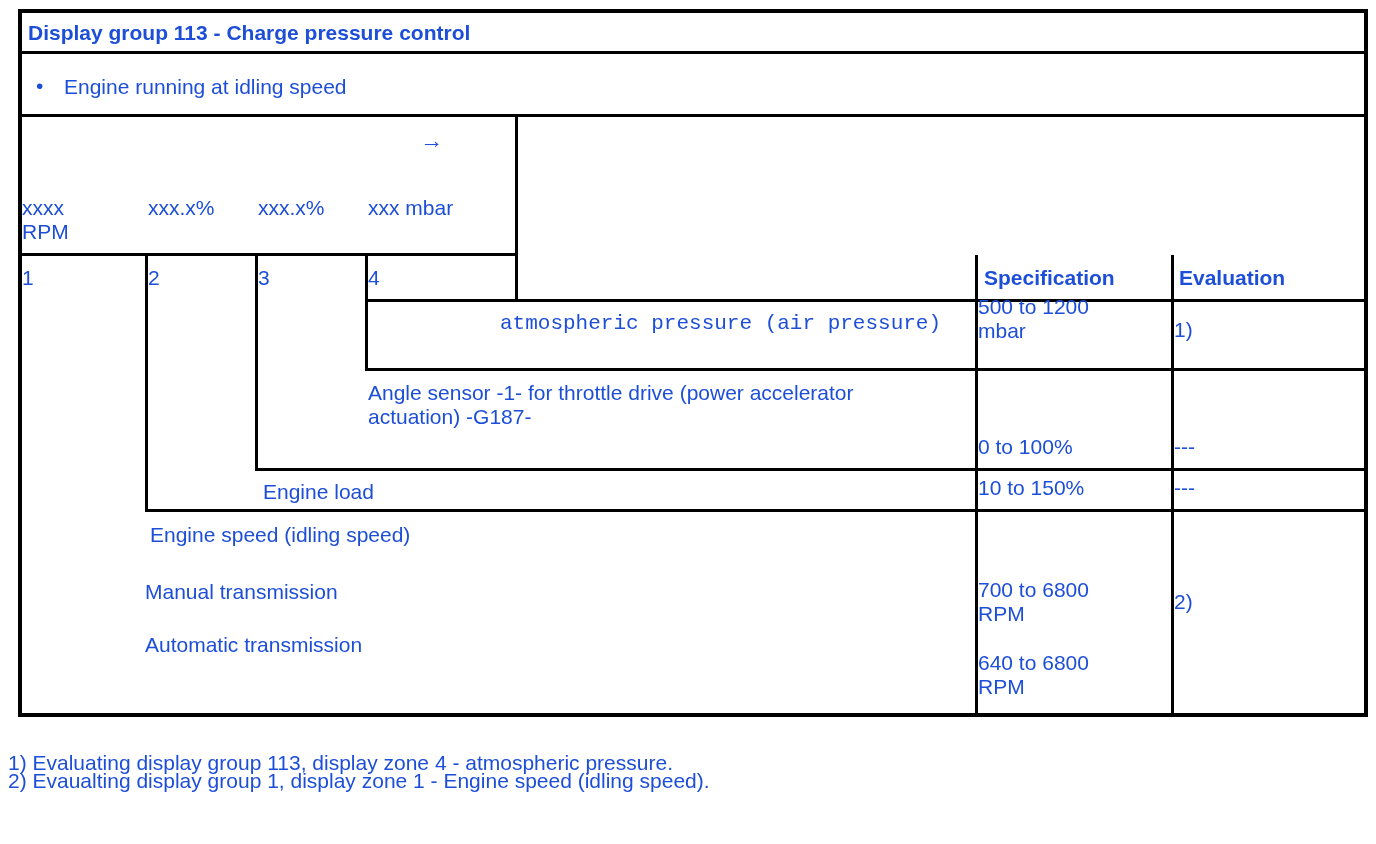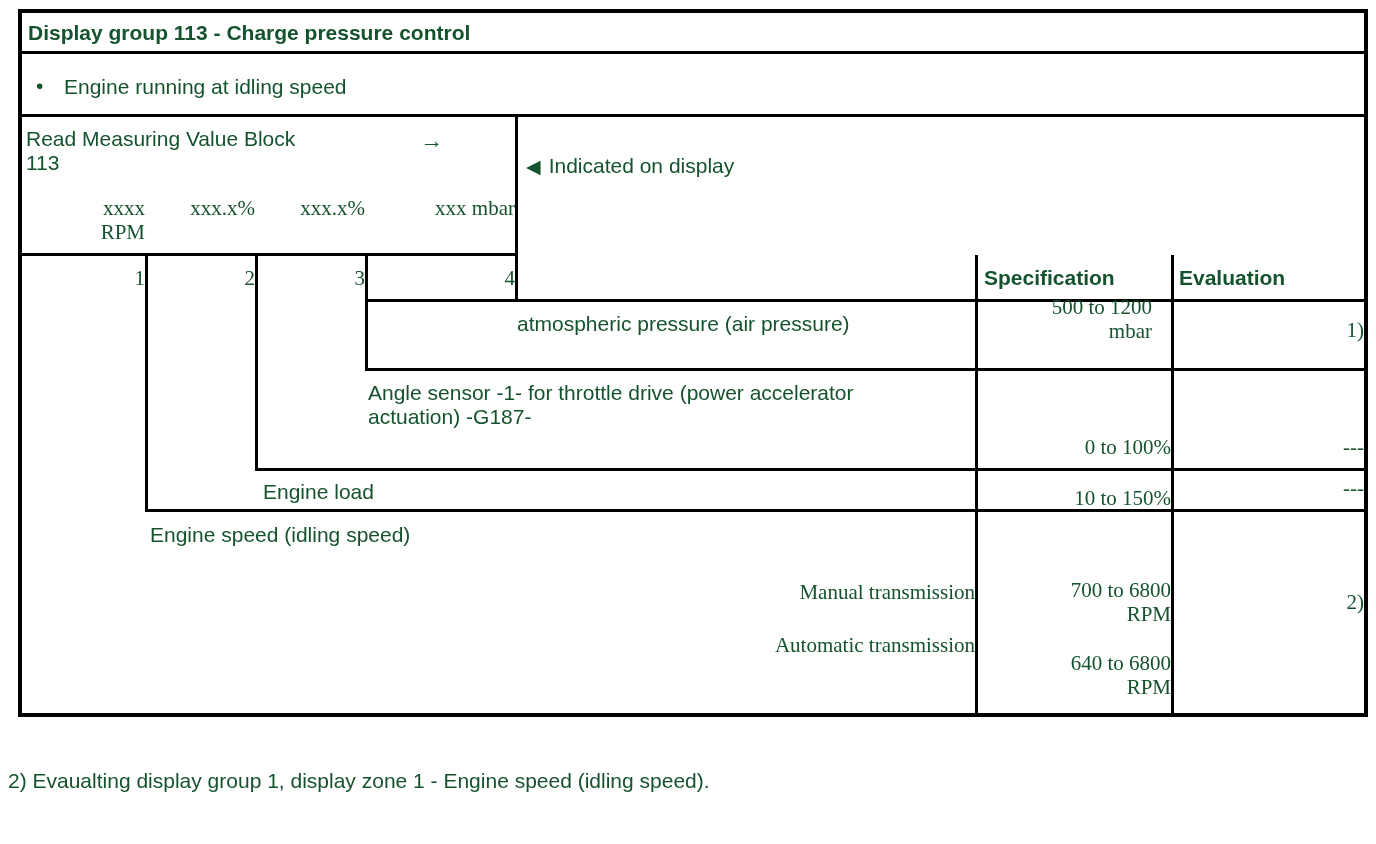--- a/index.html
+++ b/index.html
@@ -1,23 +1,23 @@
 <!DOCTYPE html>
 <html><head>
 <meta charset="utf-8">
 <style>
   html,body{margin:0;padding:0;background:#ffffff;}
   #canvas{
     position:relative;width:1376px;height:844px;background:#ffffff;
     font-family:"Liberation Sans","DejaVu Sans",sans-serif;color:#000;
     overflow:hidden;
   }
-  .t{position:absolute;font-size:21px;line-height:24px;white-space:pre-line;color:#14532d;}
+  .t{position:absolute;font-size:21px;line-height:24px;white-space:pre-line;color:#1d4ed8;}
   .b{font-weight:bold;}
-  .c{text-align:right;font-family:Liberation Serif, serif;}
+  .c{text-align:left;}
   .line{position:absolute;background:#000;}
   .marker{font-size:19px;display:inline-block;vertical-align:baseline;margin-right:8px;}
   .arrow{font-size:23px;}
 </style>
 </head>
 <body>
 
 <div id="canvas">
 
   <div class="line" style="left:18px;top:9px;width:1350px;height:4px;"></div>
@@ -37,61 +37,57 @@
   <div class="line" style="left:365px;top:253px;width:3px;height:118px;"></div>
   <div class="line" style="left:515px;top:114px;width:3px;height:188px;"></div>
   <div class="line" style="left:975px;top:255px;width:3px;height:460px;"></div>
   <div class="line" style="left:1171px;top:255px;width:3px;height:460px;"></div>
 
   <div class="t b" style="left:28px;top:21px;">Display group 113 - Charge pressure control</div>
 
   <span class="t" style="left:36px;top:74px;">•</span>
   <div class="t" style="left:64px;top:75px;">Engine running at idling speed</div>
 
-  <div class="t" style="left:26px;top:127px;">Read Measuring Value Block
-113</div>
   <span class="t arrow" style="left:420px;top:128px;">→</span>
 
   <div class="t c" style="left:22px;top:196px;width:123px;">xxxx
 RPM</div>
   <div class="t c" style="left:148px;top:196px;width:107px;">xxx.x%</div>
   <div class="t c" style="left:258px;top:196px;width:107px;">xxx.x%</div>
   <div class="t c" style="left:368px;top:196px;width:147px;">xxx mbar</div>
 
-  <div class="t" style="left:526px;top:130px;">
-    <span class="marker">◀</span><span>Indicated on display</span>
-  </div>
 
   <div class="t c" style="left:22px;top:266px;width:123px;">1</div>
   <div class="t c" style="left:148px;top:266px;width:107px;">2</div>
   <div class="t c" style="left:258px;top:266px;width:107px;">3</div>
   <div class="t c" style="left:368px;top:266px;width:147px;">4</div>
 
 
   <div class="t b" style="left:984px;top:266px;text-align:center;">Specification</div>
   <div class="t b" style="left:1179px;top:266px;">Evaluation</div>
 
-  <div class="t" style="left:517px;top:312px;">atmospheric pressure (air pressure)</div>
+  <div class="t" style="left:500px;top:312px;font-family:Liberation Mono, monospace;">atmospheric pressure (air pressure)</div>
   <div class="t c" style="left:978px;top:295px;width:174px;">500 to 1200
 mbar</div>
   <div class="t c" style="left:1174px;top:318px;width:190px;">1)</div>
 
   <div class="t" style="left:368px;top:381px;width:600px;">Angle sensor -1- for throttle drive (power accelerator
 actuation) -G187-</div>
   <div class="t c" style="left:978px;top:435px;width:193px;">0 to 100%</div>
   <div class="t c" style="left:1174px;top:435px;width:190px;">---</div>
 
   <div class="t" style="left:263px;top:480px;text-align:center;">Engine load</div>
-  <div class="t c" style="left:978px;top:476px;width:193px;margin-top:10px;">10 to 150%</div>
+  <div class="t c" style="left:978px;top:476px;width:193px;">10 to 150%</div>
   <div class="t c" style="left:1174px;top:476px;width:190px;">---</div>
 
   <div class="t" style="left:150px;top:523px;">Engine speed (idling speed)</div>
   <div class="t c" style="left:145px;top:633px;width:830px;">Automatic transmission</div>
   <div class="t c" style="left:145px;top:580px;width:830px;">Manual transmission</div>
   <div class="t c" style="left:978px;top:578px;width:193px;">700 to 6800
 RPM</div>
   <div class="t c" style="left:978px;top:651px;width:193px;">640 to 6800
 RPM</div>
   <div class="t c" style="left:1174px;top:590px;width:190px;">2)</div>
 
+  <div class="t" style="left:8px;top:751px;">1) Evaluating display group 113, display zone 4 - atmospheric pressure.</div>
   <div class="t" style="left:8px;top:769px;">2) Evaualting display group 1, display zone 1 - Engine speed (idling speed).</div>
 
 </div>
 
 </body></html>

